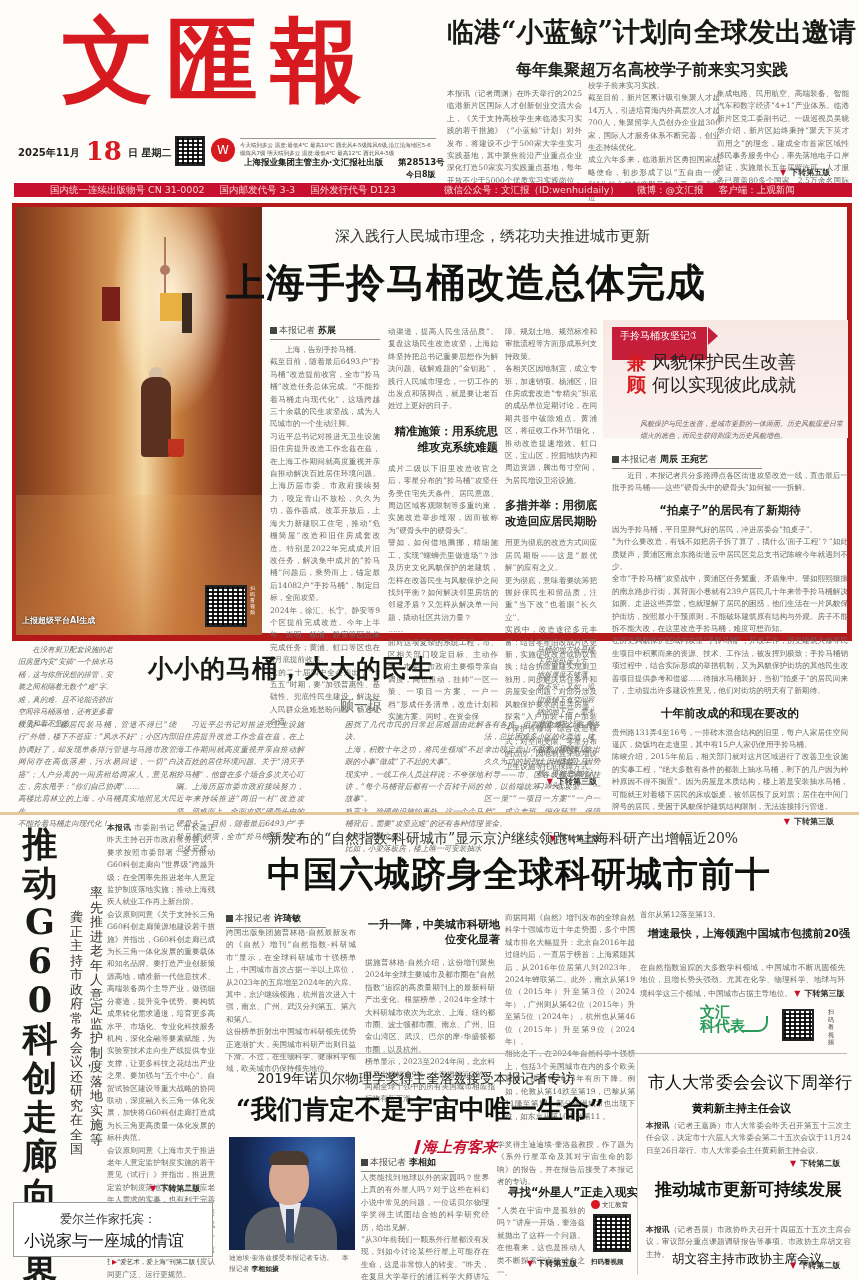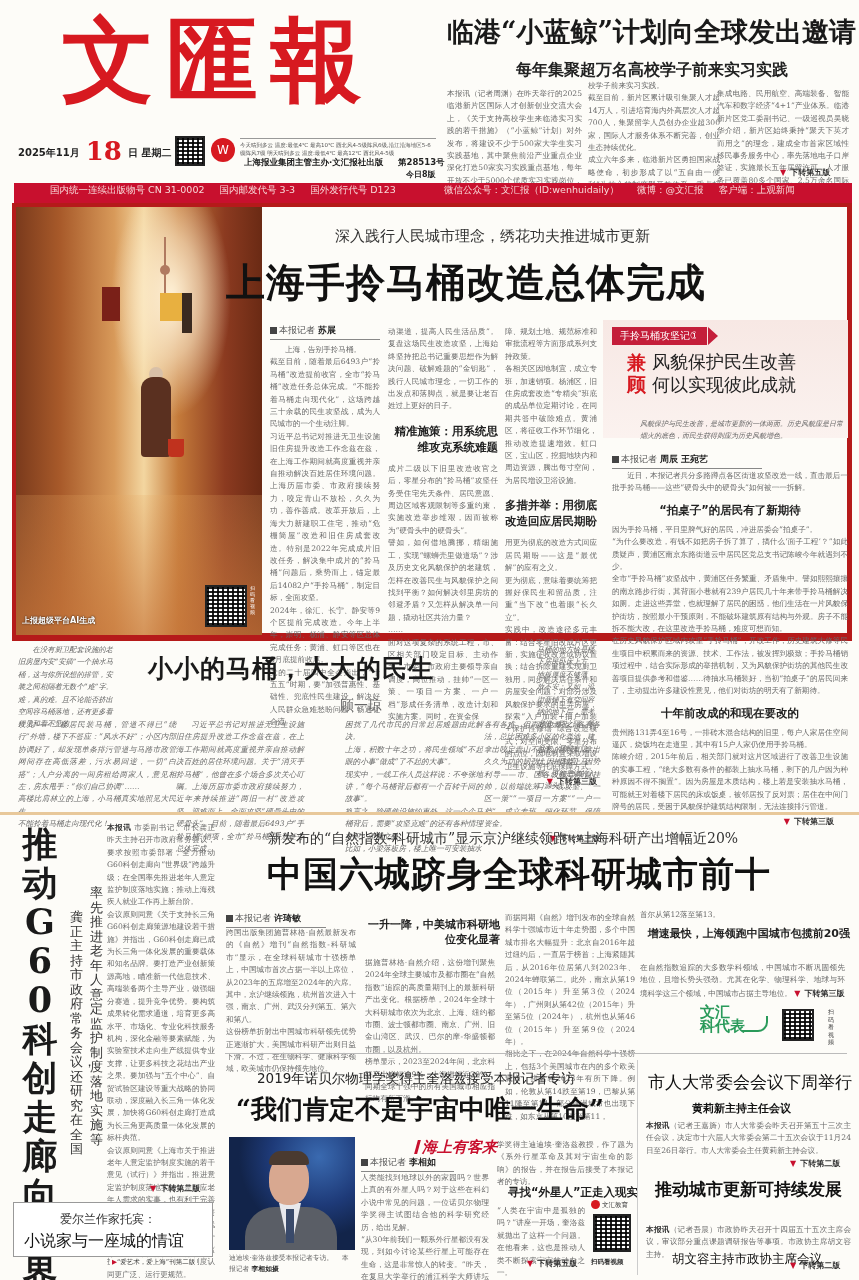--- a/index.html
+++ b/index.html
@@ -28,21 +28,21 @@
   #mast-qr { left: 175px; top: 136px; width: 30px; height: 30px; }
   #mast-emblem { left: 211px; top: 138px; width: 24px; height: 24px; border-radius: 50%; background: #d71920; color: #fff; font-size: 12px; text-align: center; line-height: 24px; }
   #weather { left: 240px; top: 138px; width: 196px; font-size: 5.5px; color: #555; line-height: 8px; border-top: 1px solid #999; padding-top: 2px; }
   #publisher { left: 244px; top: 157px; font-size: 8.5px; font-weight: bold; color: #222; }
   #issue-no { left: 398px; top: 157px; font-size: 8.5px; font-weight: bold; color: #222; }
   #today-pages { left: 406px; top: 169px; font-size: 8px; font-weight: bold; color: #222; }
 
   #top-headline { left: 447px; top: 14px; font-family: "DejaVu Serif", serif; font-weight: bold; font-size: 27px; color: #1a1a1a; letter-spacing: 0px; white-space: nowrap; }
   #top-subhead { left: 516px; top: 60px; font-size: 16px; font-weight: bold; color: #222; }
 
-  .colbar { position: absolute; background: #c8102e; color: #f8d8d8; font-size: 9.5px; height: 20px; line-height: 14px; white-space: nowrap; }
+  .colbar { position: absolute; background: #c8102e; color: #f8d8d8; font-size: 9.5px; height: 14px; line-height: 14px; white-space: nowrap; }
 
   
   #lead-frame { left: 12px; top: 203px; width: 840px; height: 438px; border: 4px solid #b51a1a; border-right-width: 5px; border-bottom-width: 8px; }
   #lead-image { left: 16px; top: 207px; width: 246px; height: 428px; overflow: hidden;
       background:
         radial-gradient(ellipse 60px 120px at 155px 90px, #fff2d8 0%, rgba(255,240,210,0.6) 50%, transparent 100%),
         linear-gradient(90deg, #7a3a1c 0%, #a85a2a 18%, #d89a5a 40%, #f3d6a0 52%, #c47a3a 66%, #8b3a20 85%, #6a2a14 100%); }
   #lead-image .ground { position:absolute; left:0; right:0; bottom:0; height:140px; background: linear-gradient(180deg, rgba(230,170,100,0.2), rgba(200,120,60,0.7)); }
   #lead-image .man { position:absolute; left:125px; top:170px; width:30px; height:80px; background:#5a3020; border-radius: 12px 12px 4px 4px; }
   #lead-image .head { position:absolute; left:133px; top:160px; width:14px; height:14px; background:#d8c0a8; border-radius:50%; }
@@ -58,21 +58,21 @@
 
   #lead-kicker { left: 335px; top: 227px; font-size: 15px; color: #333; }
   #lead-headline { left: 226px; top: 256px; font-size: 39px; font-weight: bold; color: #111; letter-spacing: 1px; white-space: nowrap; }
 
   #lead-col1 { left: 270px; top: 324px; width: 110px; }
   #lead-col2 { left: 388px; top: 326px; width: 110px; }
   #lead-col3 { left: 505px; top: 326px; width: 92px; }
 
   
   #series-box { left: 603px; top: 320px; width: 245px; height: 118px; background: linear-gradient(180deg, #f7e8e4 0%, #fbf2ef 100%); }
-  #series-tag { left: 612px; top: 327px; height: 18px; background: #c41e3a; color: #fff; font-size: 10px; line-height: 18px; padding: 0 8px; }
+  #series-tag { left: 612px; top: 327px; height: 33px; background: #c41e3a; color: #fff; font-size: 10px; line-height: 18px; padding: 0 8px; }
   #series-arrow1 { left: 696px; top: 327px; width: 0; height: 0; border-top: 9px solid transparent; border-bottom: 9px solid transparent; border-left: 10px solid #c41e3a; }
   #series-arrow2 { left: 708px; top: 327px; width: 0; height: 0; border-top: 9px solid transparent; border-bottom: 9px solid transparent; border-left: 10px solid #c41e3a; }
   #series-char { left: 627px; top: 351px; width: 22px; font-size: 19px; line-height: 22px; color: #d71920; font-weight: bold; }
   #series-title { left: 652px; top: 350px; font-family: "DejaVu Serif", serif; font-size: 18px; line-height: 23px; color: #222; }
   #series-intro { left: 640px; top: 418px; width: 205px; font-family: "DejaVu Serif", serif; font-style: italic; font-size: 7px; line-height: 12px; color: #666; }
   #series-byline { left: 612px; top: 453px; width: 150px; }
   #series-col { left: 612px; top: 470px; width: 236px; }
 
   
   #essay-left { left: 18px; top: 644px; width: 100px; font-size: 7.3px; line-height: 12.4px; font-family: "DejaVu Serif", serif; font-style: italic; color: #666; text-indent: 2em; }

